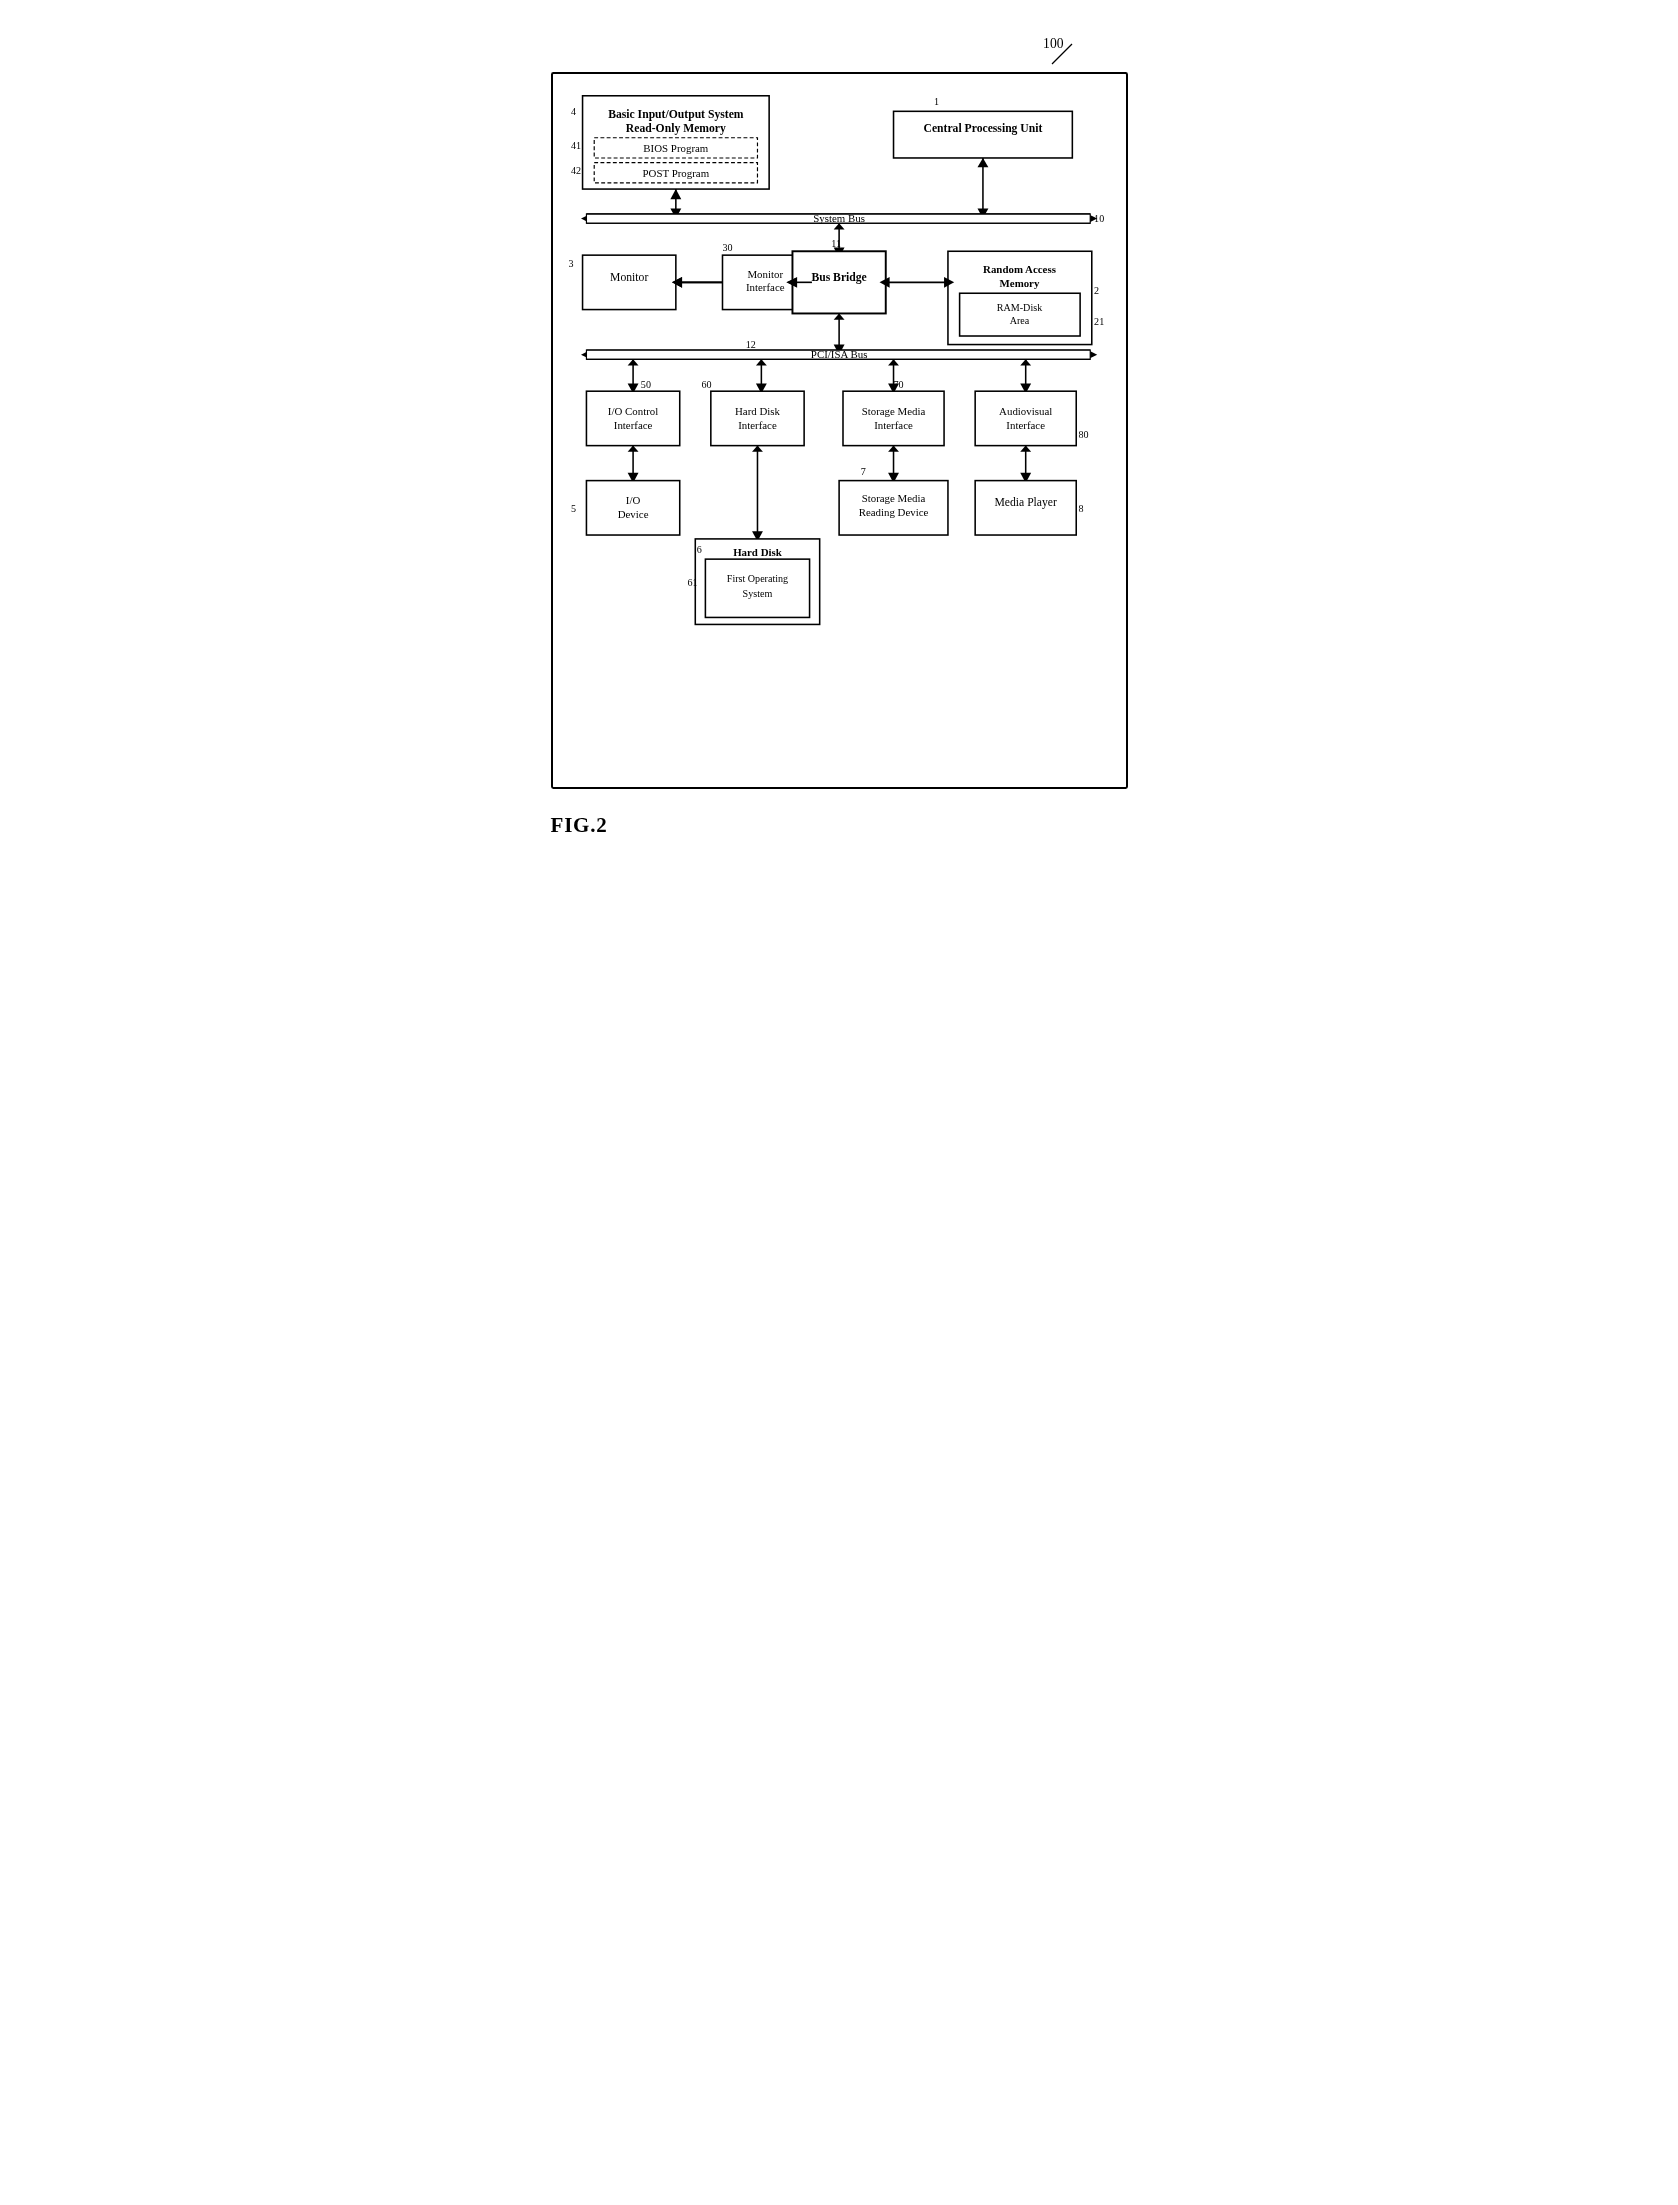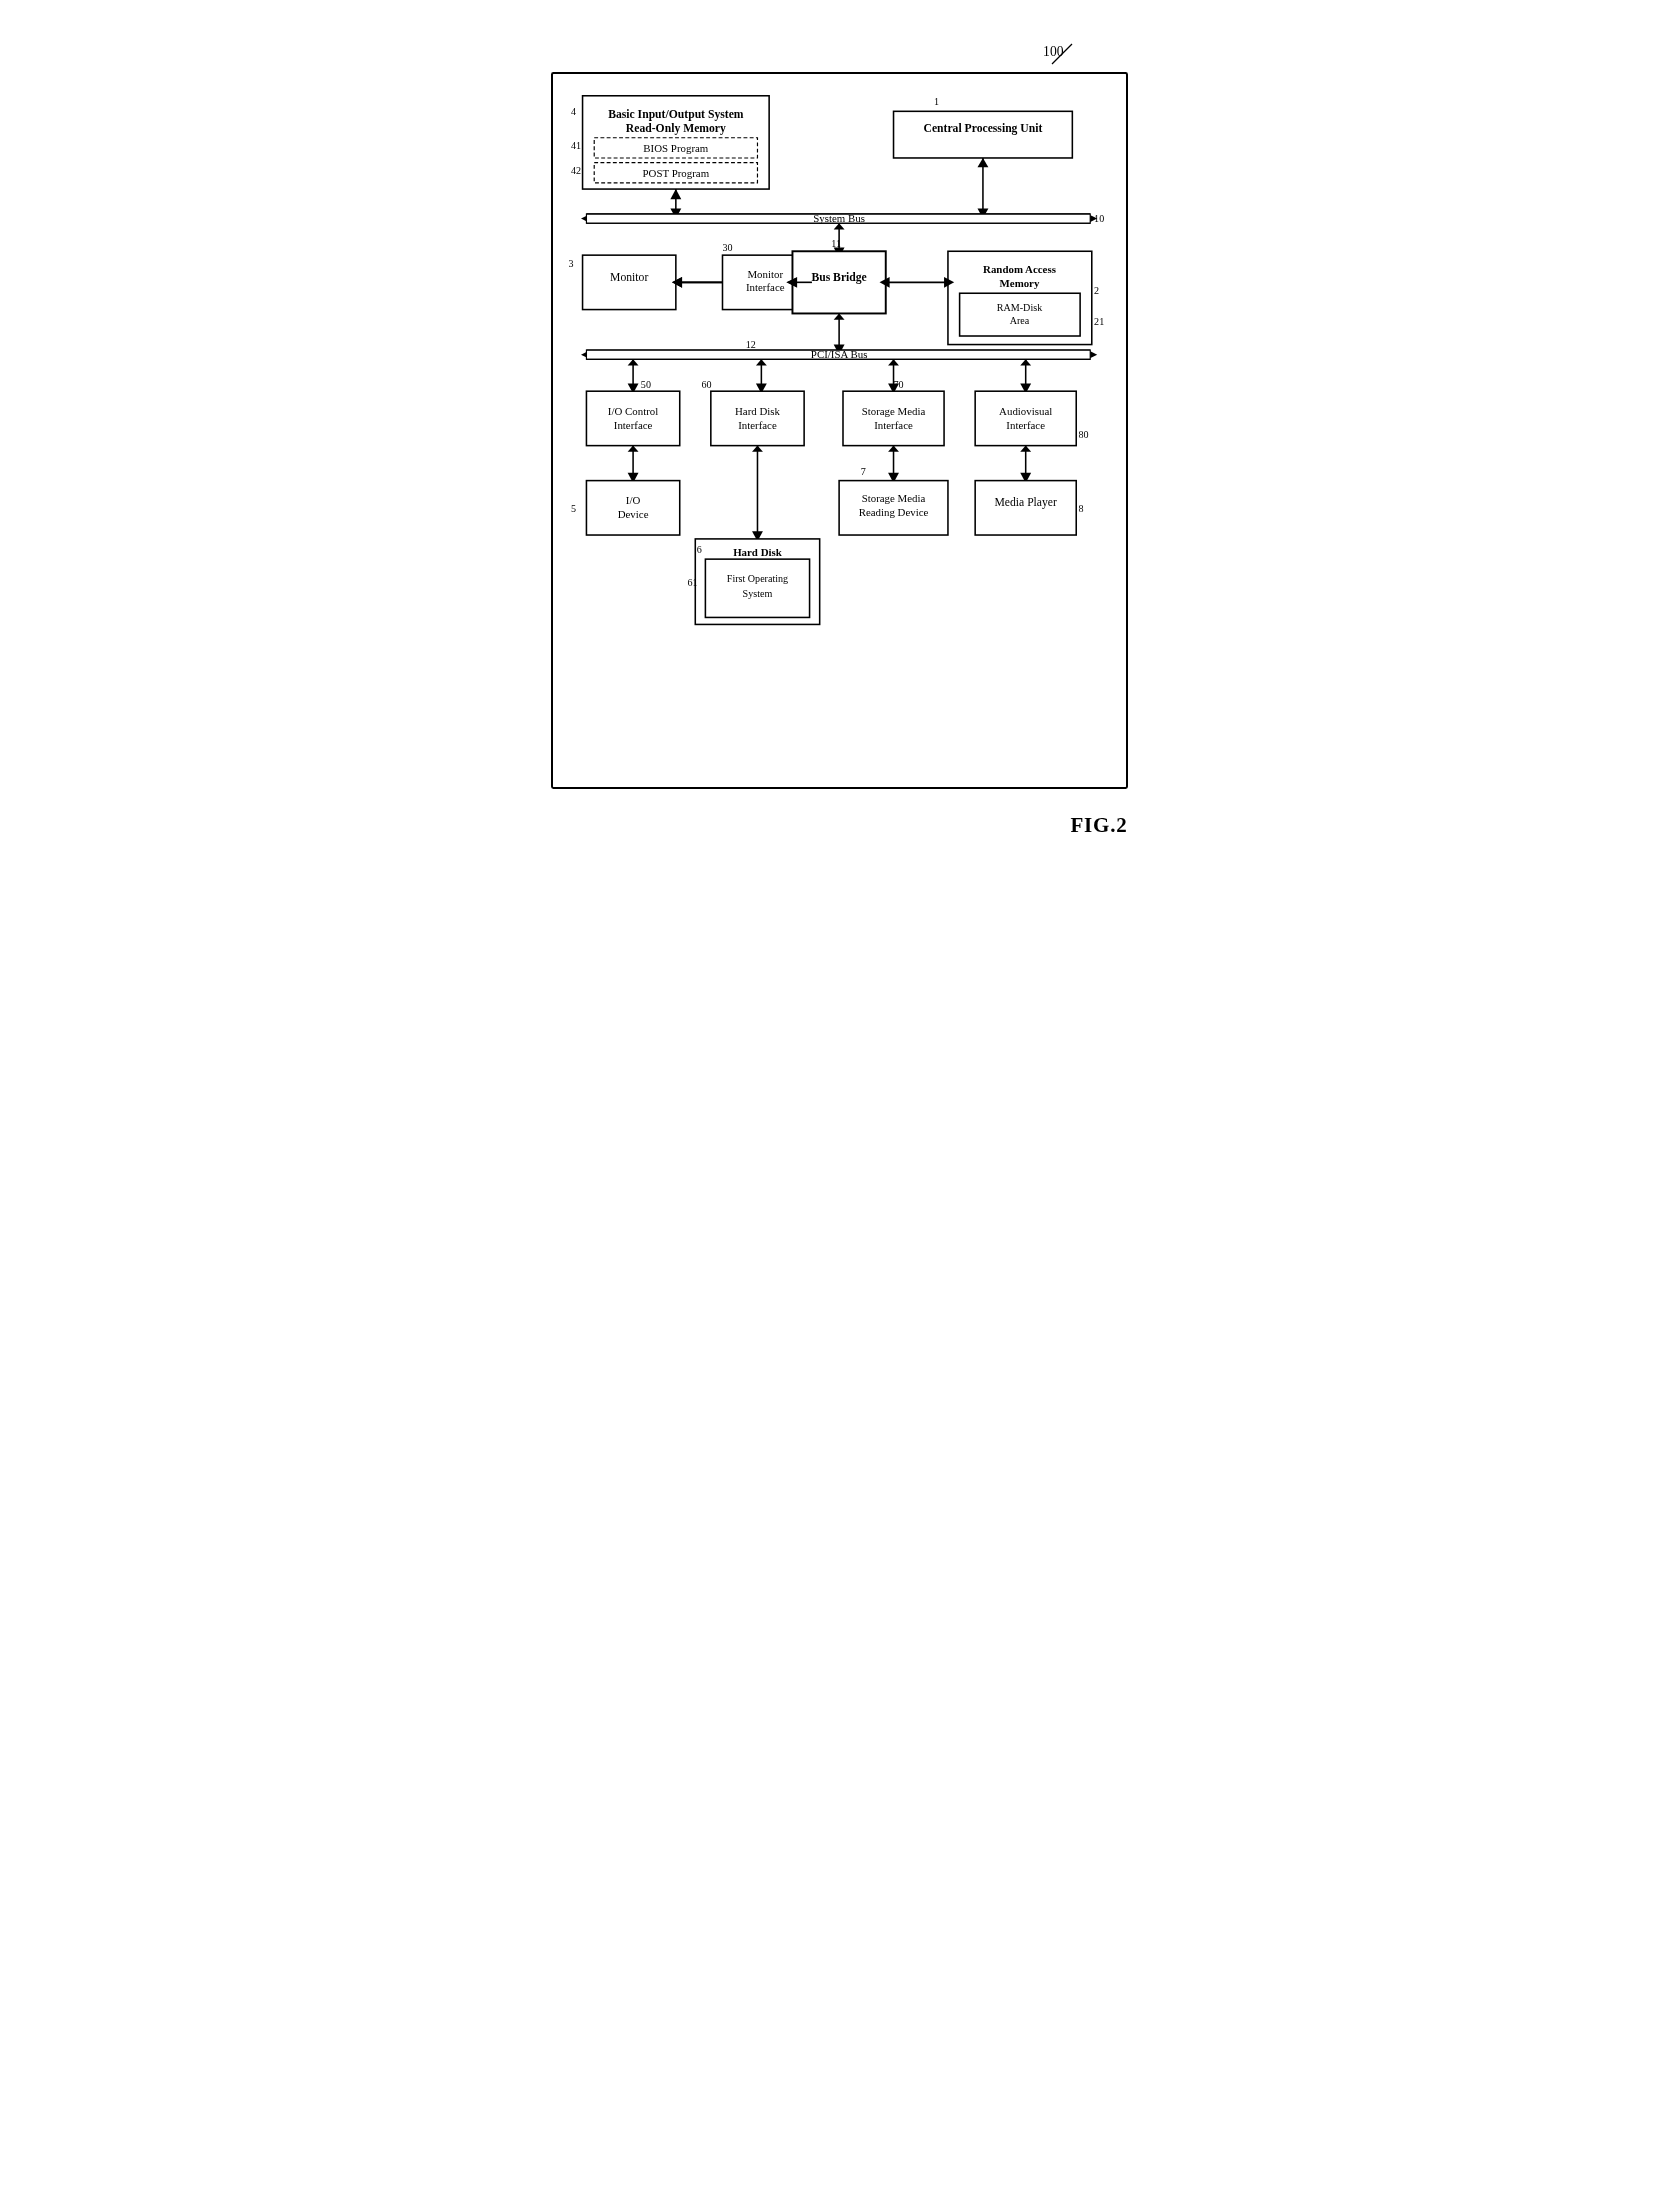--- a/index.html
+++ b/index.html
@@ -16,35 +16,35 @@
       width: 609px;
       background: #fff;
       padding: 16px;
     }
     .diagram-area {
       position: relative;
       width: 100%;
     }
     
     .fig-label {
-      text-align: right;
+      text-align: left;
       font-size: 21px;
       font-weight: bold;
       margin-top: 24px;
       letter-spacing: 0.8px;
     }
   </style>
 </head>
 <body>
 
 <div class="page-container">
   <div class="diagram-area">
 
     <div style="position:relative; height:40px;">
-      <span style="position:absolute; right:64px; top:12px; font-size:13.6px; font-family:'Times New Roman',serif;">100</span>
+      <span style="position:absolute; right:64px; top:4px; font-size:13.6px; font-family:'Times New Roman',serif;">100</span>
 
       <svg style="position:absolute; right:44px; top:8px;" width="40" height="28" viewBox="0 0 50 35">
         <line x1="35" y1="5" x2="10" y2="30" stroke="#000" stroke-width="1.5"></line>
       </svg>
     </div>
 
     <div style="border: 2px solid #000; border-radius:2.4px; padding: 14.4px 14.4px 22.4px 14.4px; position:relative; background:#fff;">
 
       <svg viewBox="0 0 700 870" style="width:100%; display:block; font-family:'Times New Roman',Times,serif;">
 

